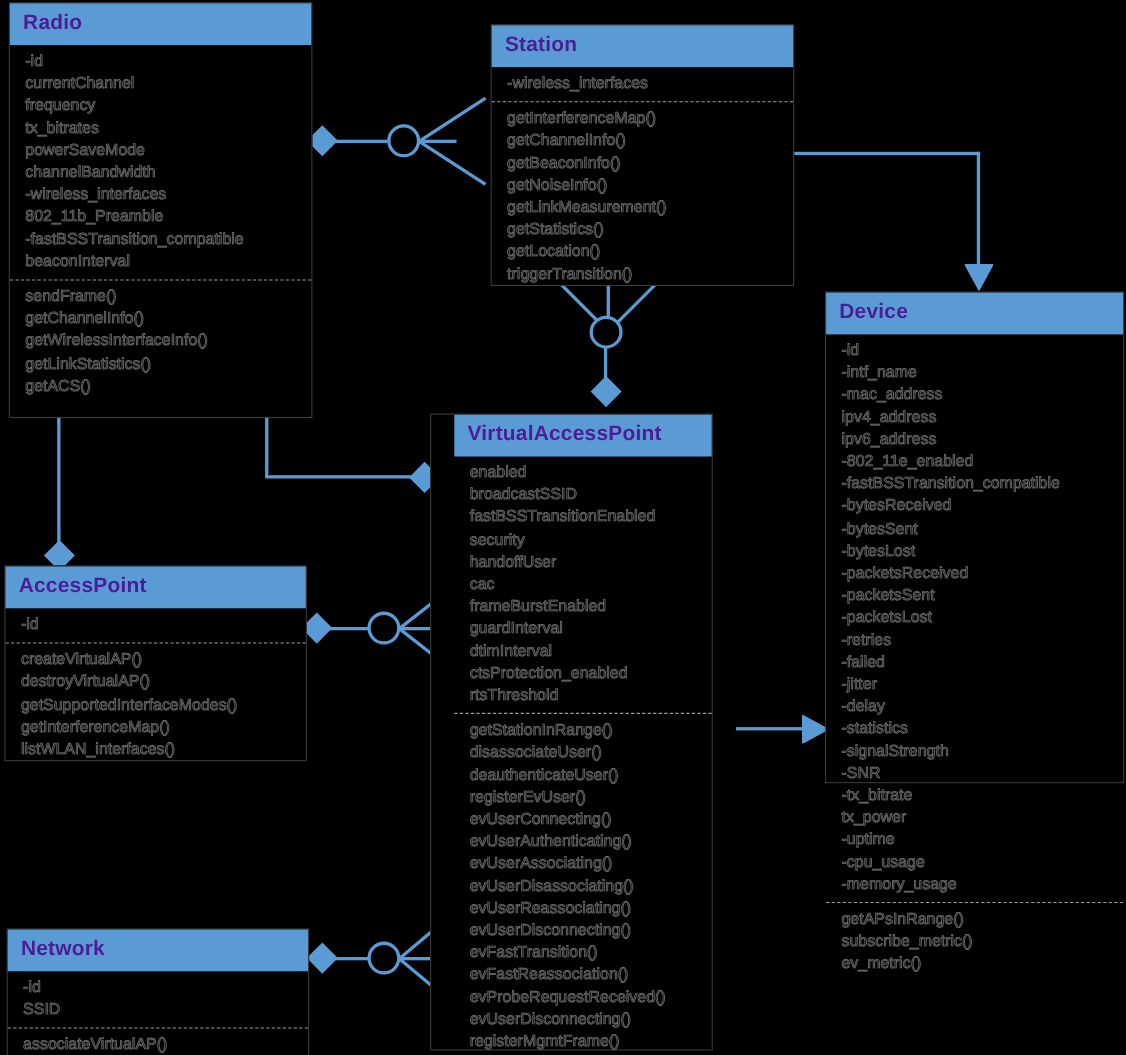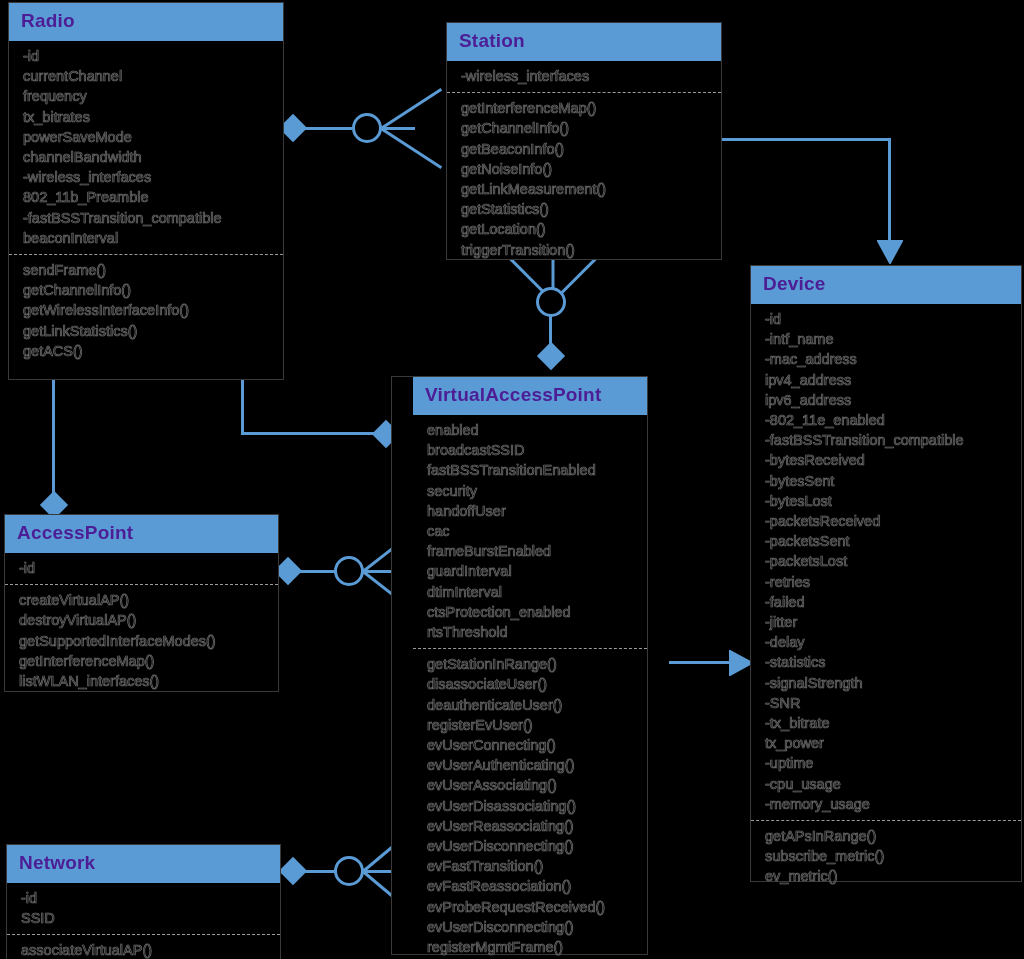--- a/index.html
+++ b/index.html
@@ -173,21 +173,21 @@
       <div class="uml-item">getChannelInfo()</div>
       <div class="uml-item">getBeaconInfo()</div>
       <div class="uml-item">getNoiseInfo()</div>
       <div class="uml-item">getLinkMeasurement()</div>
       <div class="uml-item">getStatistics()</div>
       <div class="uml-item">getLocation()</div>
       <div class="uml-item">triggerTransition()</div>
     </div>
   </div>
 
-  <div class="uml-class" style="left:750px; top:265px; width:272px; height:617px;">
+  <div class="uml-class" style="left:750px; top:265px; width:272px; height:447px;">
     <div class="uml-header">Device</div>
     <div class="uml-section attrs">
       <div class="uml-item">-id</div>
       <div class="uml-item">-intf_name</div>
       <div class="uml-item">-mac_address</div>
       <div class="uml-item">ipv4_address</div>
       <div class="uml-item">ipv6_address</div>
       <div class="uml-item">-802_11e_enabled</div>
       <div class="uml-item">-fastBSSTransition_compatible</div>
       <div class="uml-item">-bytesReceived</div>

